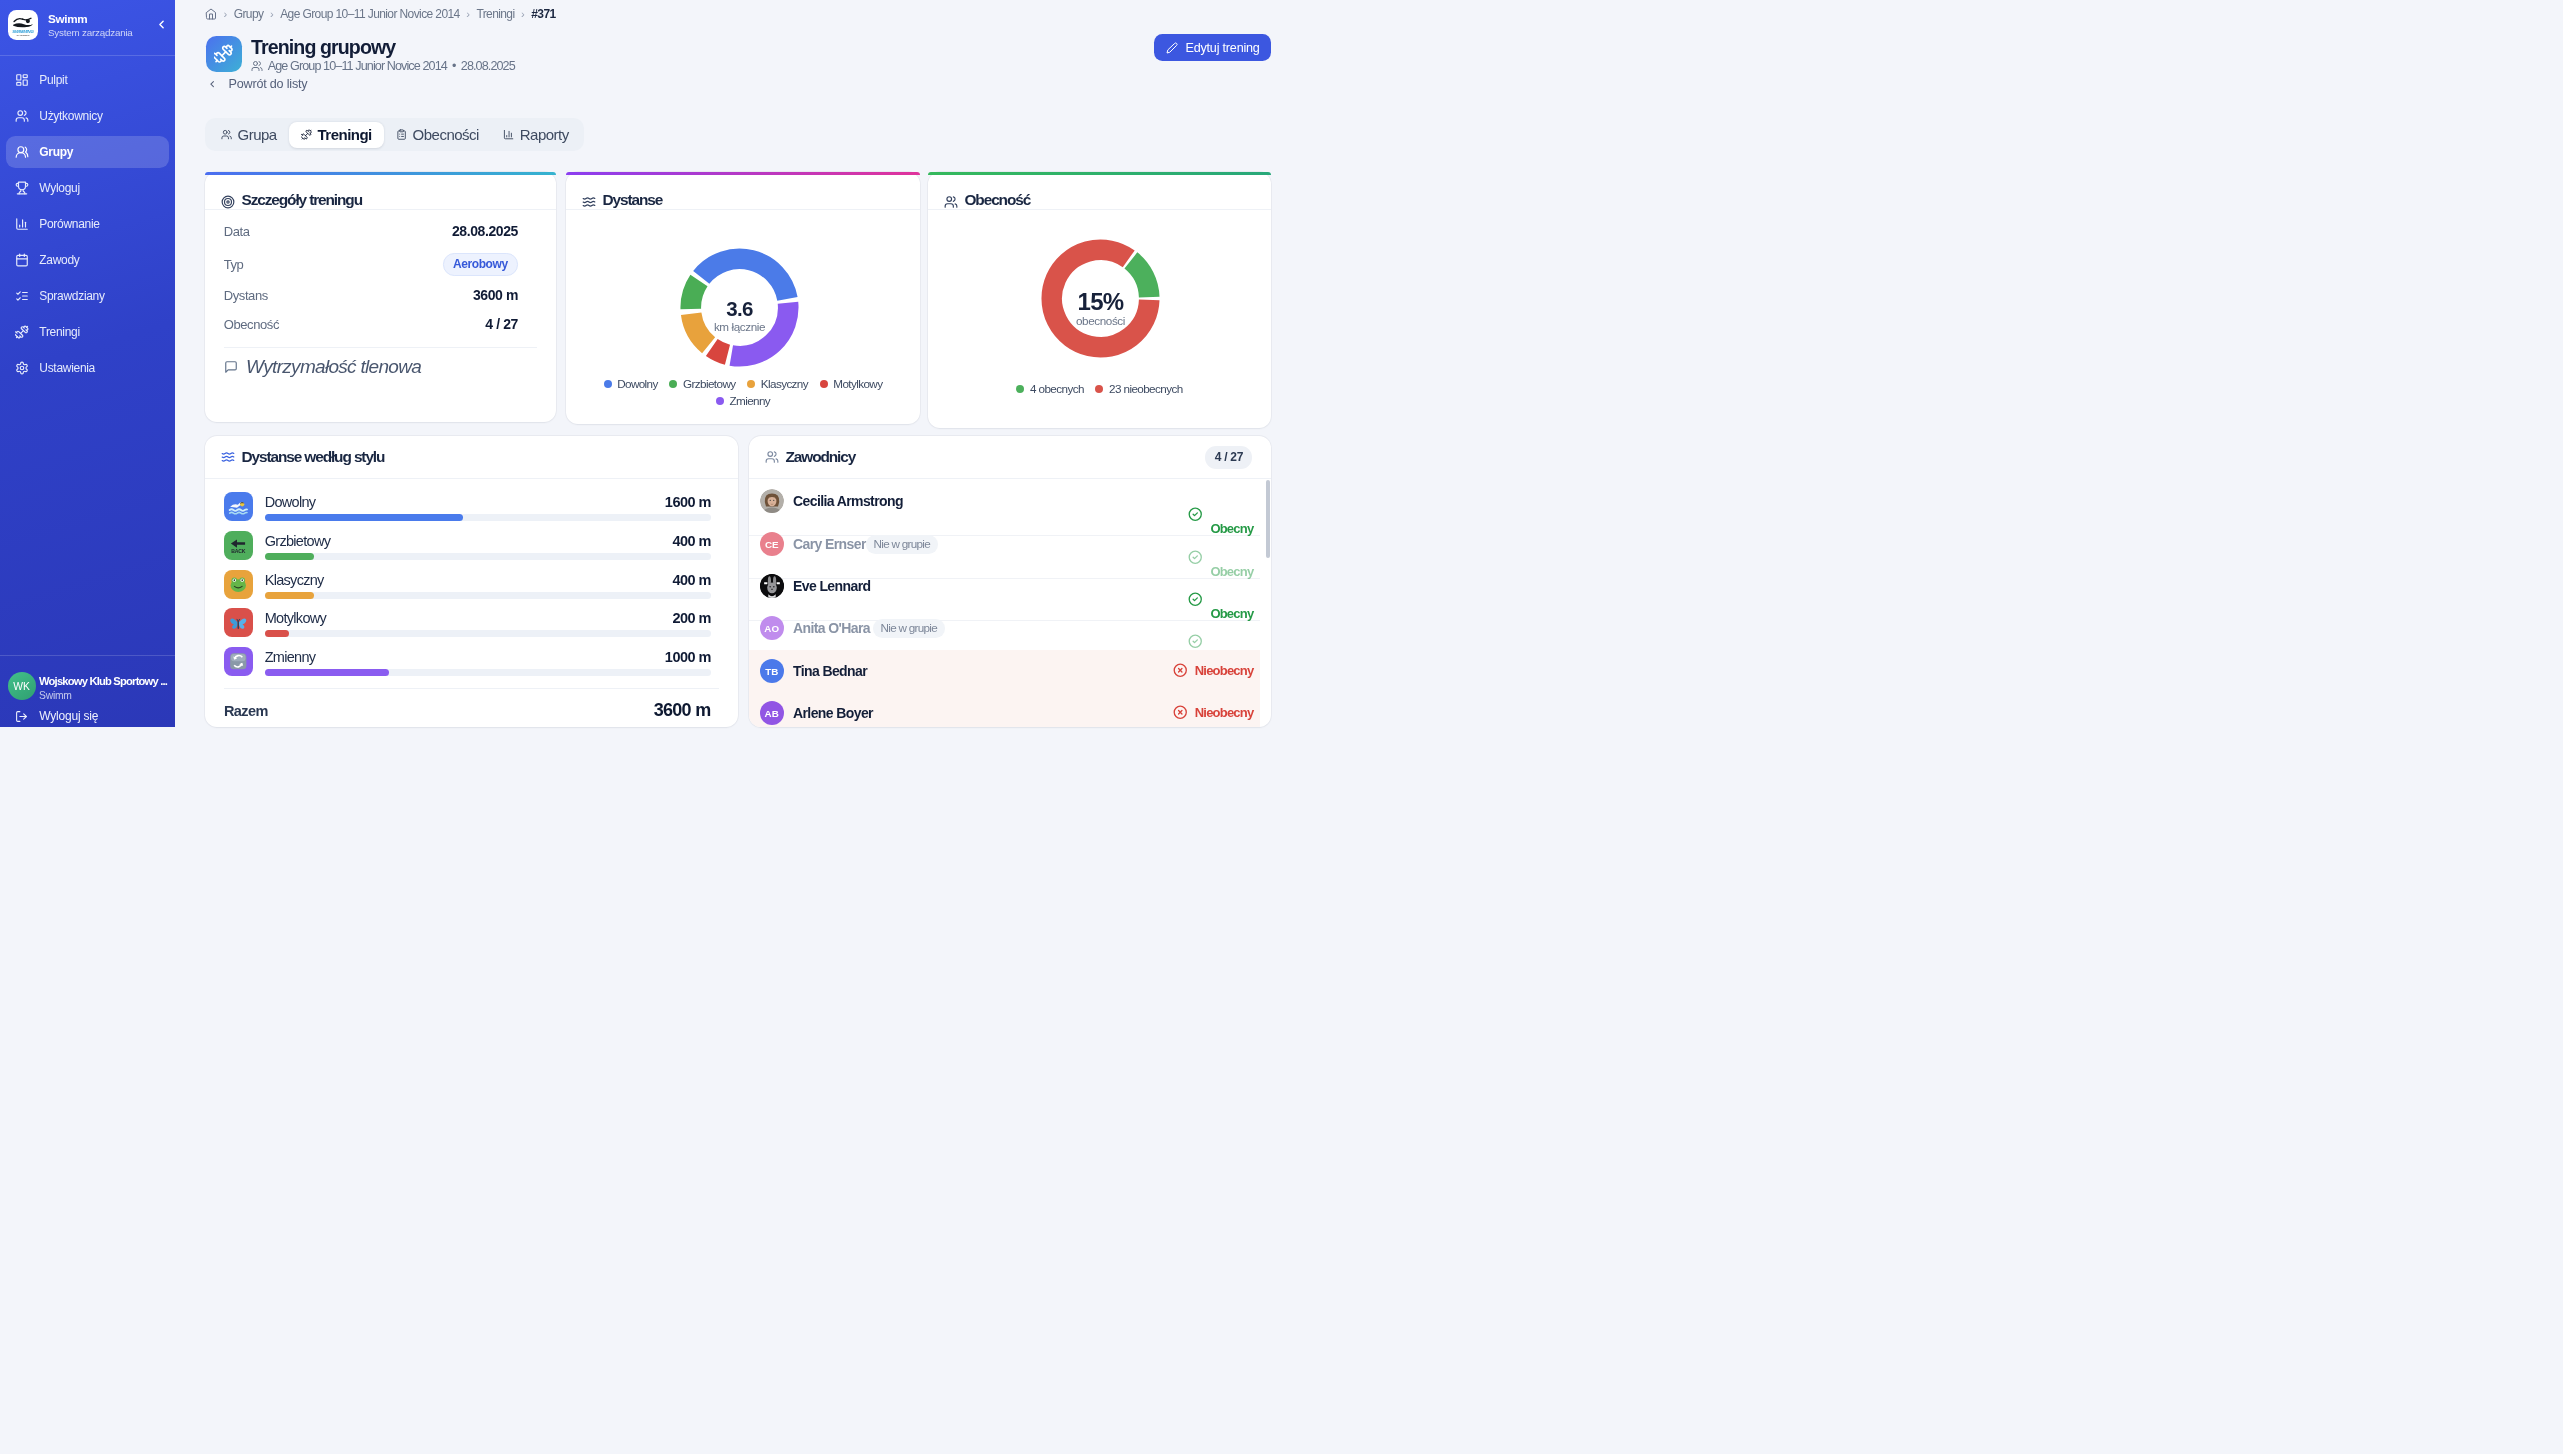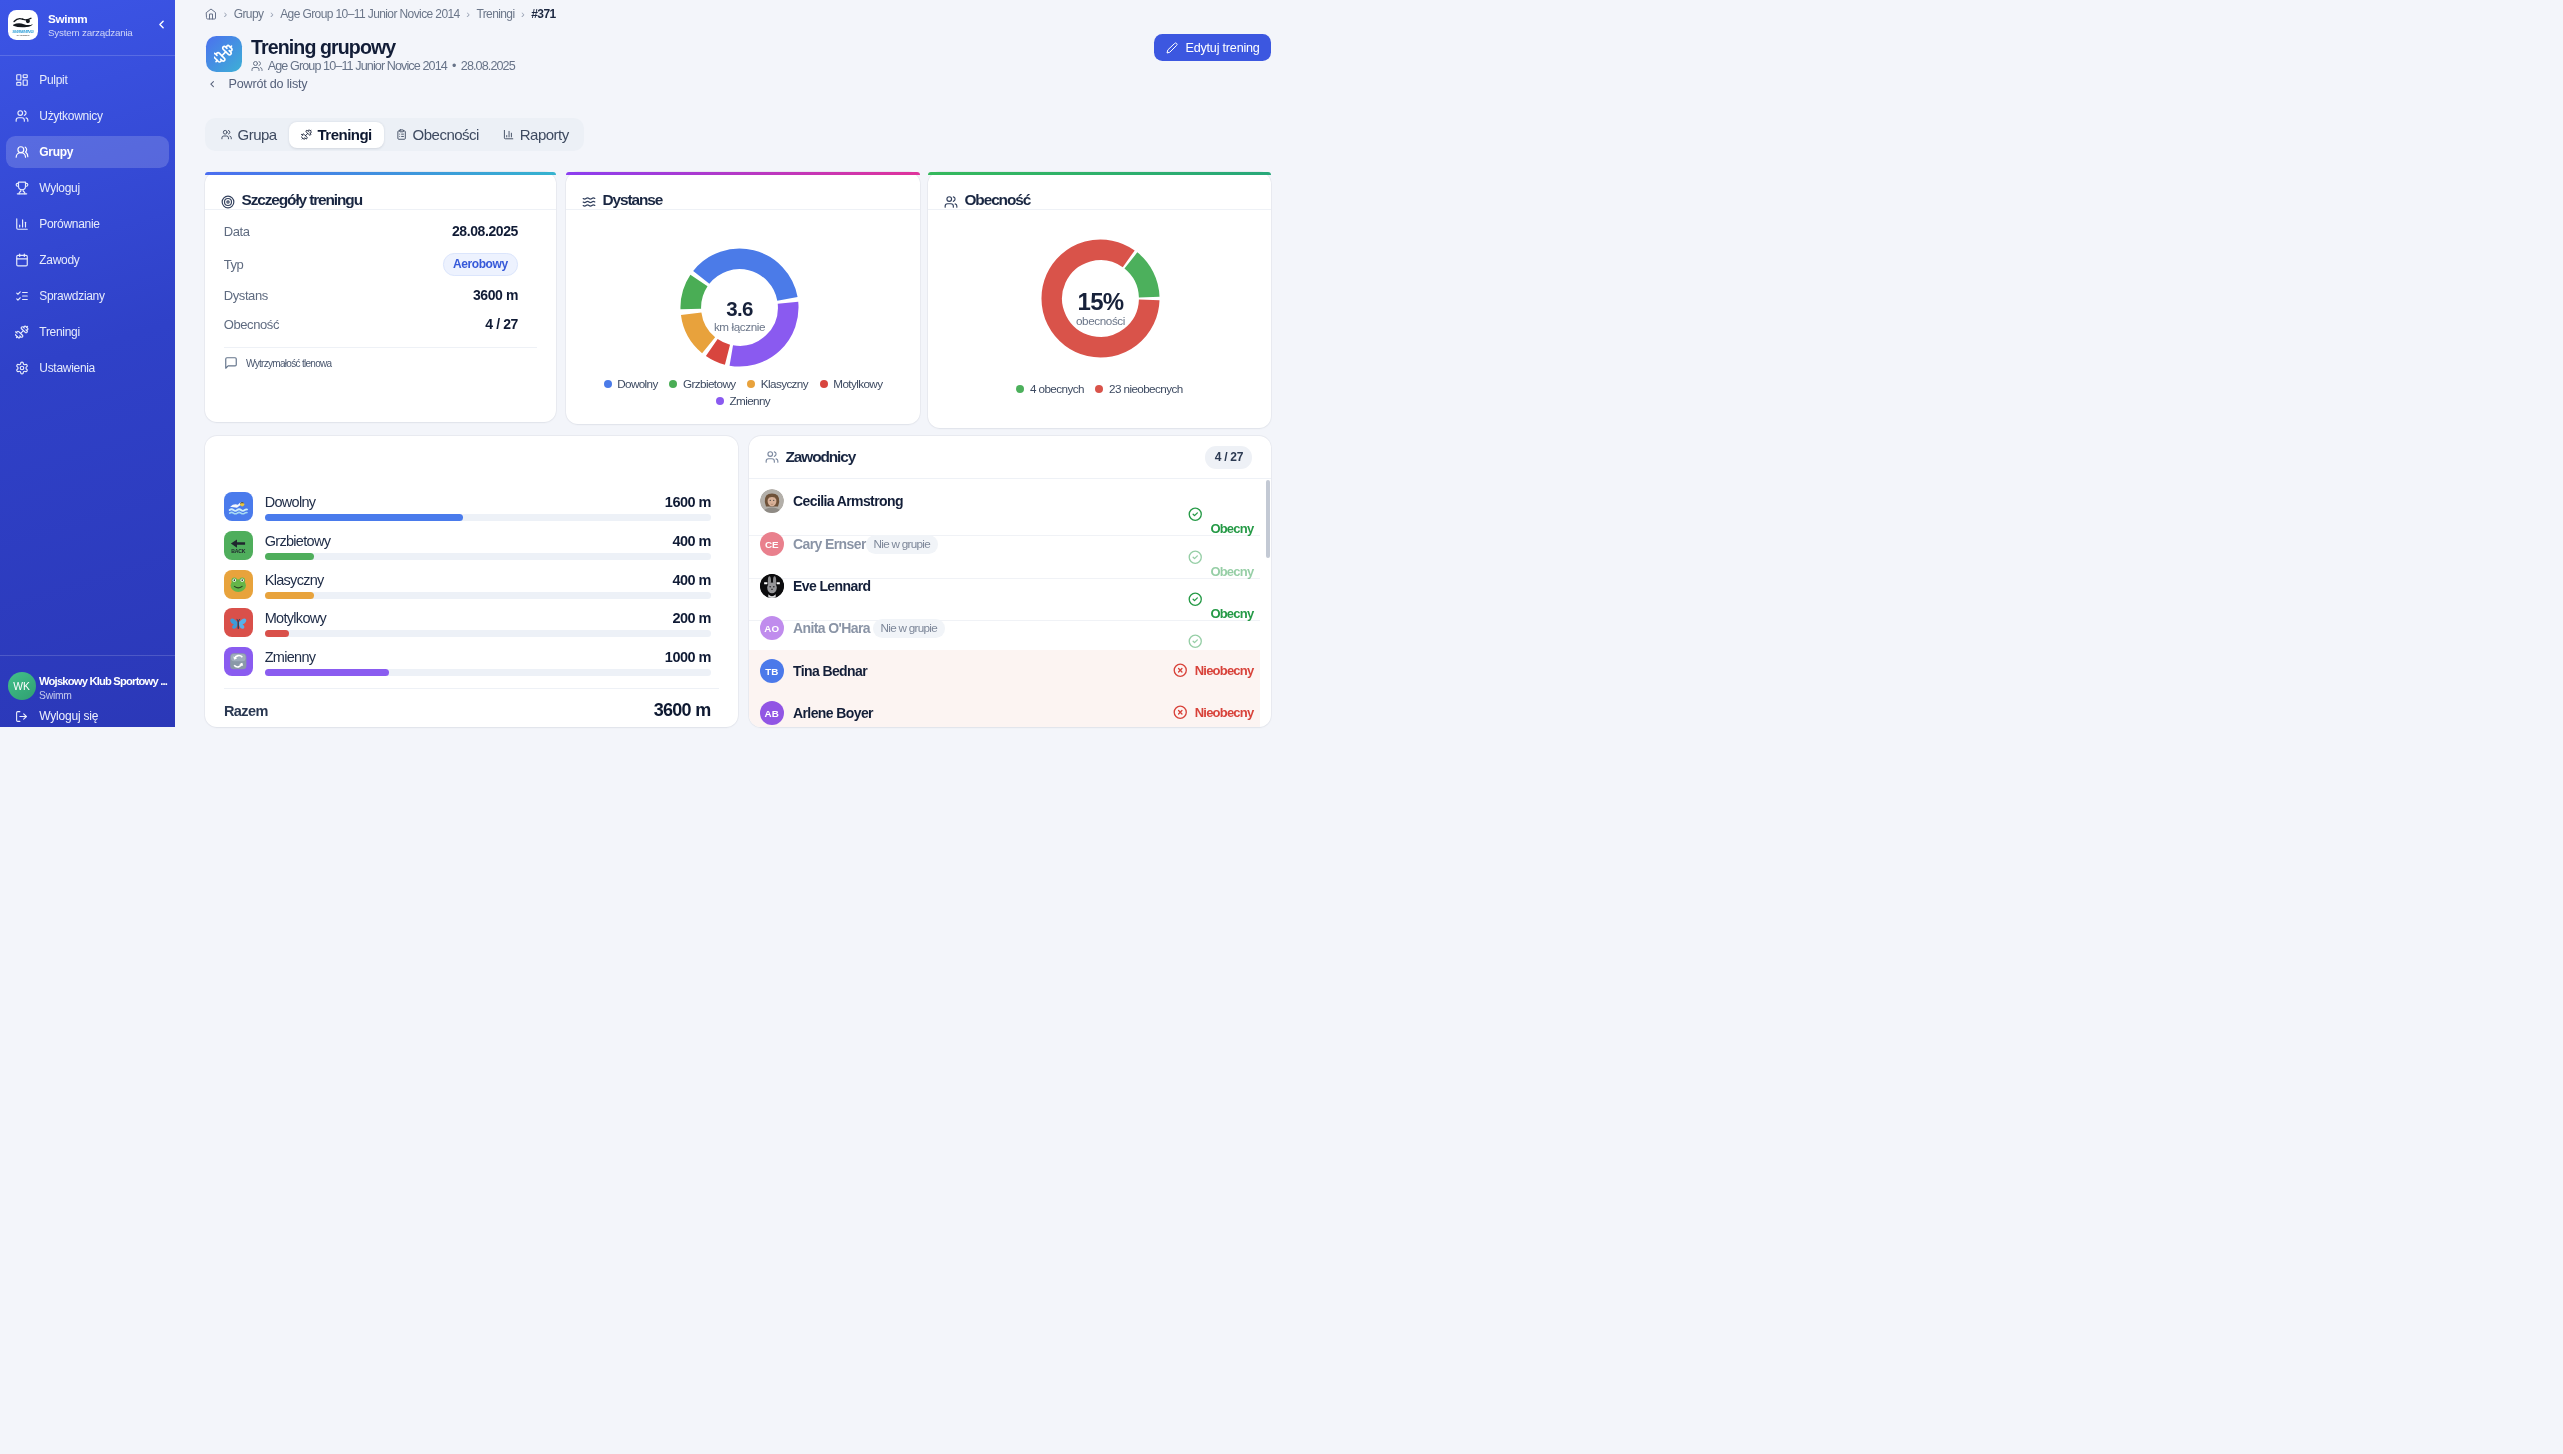--- a/index.html
+++ b/index.html
@@ -58,21 +58,21 @@
 .chead svg { width:14px; height:14px; margin-right:6.5px; flex:none; }
 .chead .t { font-size:15.4px; font-weight:700; letter-spacing:-1.1px; color:#1a2742; }
 
 .drow { position:absolute; left:18.7px; right:38px; height:18.7px; display:flex; align-items:center; justify-content:space-between; }
 .dl { font-size:13px; letter-spacing:-0.4px; color:#5f6b80; }
 .dv { font-size:14px; font-weight:700; color:#101b35; letter-spacing:-0.4px; }
 .pill-blue { background:#edf2fe; border:0.9px solid #dbe5fc; color:#3659d9; font-size:12px; font-weight:600;
   border-radius:11.2px; padding:3.3px 9.3px; letter-spacing:-0.4px; }
 .note { position:absolute; left:18.7px; top:184px; display:flex; align-items:center; color:#49566e; }
 .note svg { width:14px; height:14px; margin-right:8.4px; }
-.note span { font-size:10px; letter-spacing:-0.7px; }
+.note span { font-style:italic; font-size:19px; letter-spacing:-0.7px; }
 
 .dcenter { position:absolute; text-align:center; }
 .dcenter b { display:block; font-size:20.5px; font-weight:700; color:#17213a; letter-spacing:-0.7px; line-height:1.05; }
 .dcenter i { display:block; font-style:normal; font-size:11.7px; color:#6b7689; margin-top:0px; letter-spacing:-0.4px;}
 .legend { position:absolute; left:0; right:0; display:flex; justify-content:center; gap:11.7px; }
 .legend span { display:flex; align-items:center; font-size:11.7px; color:#3d4a61; letter-spacing:-0.6px; }
 .legend i { width:8px; height:8px; border-radius:50%; margin-right:5.6px; }
 
 .srow { position:absolute; left:18.7px; right:27px; height:37px; }
 .srow .ic { position:absolute; left:0; top:0; width:29px; height:29px; border-radius:8px; display:flex; align-items:center; justify-content:center; }
@@ -393,20 +393,28 @@
         <b style="font-size:24px">15%</b>
         <i>obecności</i>
       </div>
     <div class="legend" style="top:210px;">
       <span><i style="background:#4cb05c"></i>4 obecnych</span>
       <span><i style="background:#d9534a"></i>23 nieobecnych</span>
     </div>
   </div>
 
   <div class="card" style="left:30px; top:436px; width:533px; height:291px;">
+    <div class="chead" style="height:43px;">
+      <svg viewBox="0 0 24 24" fill="none" stroke="#3b63e0" stroke-width="2" stroke-linecap="round">
+          <path d="M2 6c.6.5 1.2 1 2.5 1C7 7 7 5 9.5 5c2.6 0 2.4 2 5 2 2.5 0 2.5-2 5-2 1.3 0 1.9.5 2.5 1"></path>
+          <path d="M2 12c.6.5 1.2 1 2.5 1 2.5 0 2.5-2 5-2 2.6 0 2.4 2 5 2 2.5 0 2.5-2 5-2 1.3 0 1.9.5 2.5 1"></path>
+          <path d="M2 18c.6.5 1.2 1 2.5 1 2.5 0 2.5-2 5-2 2.6 0 2.4 2 5 2 2.5 0 2.5-2 5-2 1.3 0 1.9.5 2.5 1"></path>
+        </svg>
+      <span class="t" style="font-size:15.4px">Dystanse według stylu</span>
+    </div>
     <div id="styles">
       <div class="srow" style="top:56px">
         <div class="ic" style="background:#4a7bec">
           <svg width="20.5" height="20.5" viewBox="0 0 24 24">
               <path d="M2.5 12.5 Q7 8.5 11.5 10.2 L14 8.0 Q15 7.2 15.8 8.2 Q16.4 9.2 15.4 10 L10.5 13.8 Z" fill="#f5f7fa"></path>
               <circle cx="16.6" cy="9.8" r="2.5" fill="#eac63f"></circle>
               <path d="M14.4 8.6 Q16.2 7 18.3 8.2" fill="none" stroke="#3a3a40" stroke-width="1.1"></path>
               <path d="M2 16.5 q2.2 -1.8 4.4 0 q2.2 1.8 4.4 0 q2.2 -1.8 4.4 0 q2.2 1.8 4.4 0 q1.6 -1.3 2.6 -0.6" fill="none" stroke="#cfeefb" stroke-width="2.2" stroke-linecap="round"></path>
               <path d="M2 20 q2.2 -1.6 4.4 0 q2.2 1.6 4.4 0 q2.2 -1.6 4.4 0 q2.2 1.6 4.4 0 q1.6 -1.2 2.6 -0.5" fill="none" stroke="#a8dcf2" stroke-width="1.8" stroke-linecap="round"></path>
             </svg>

